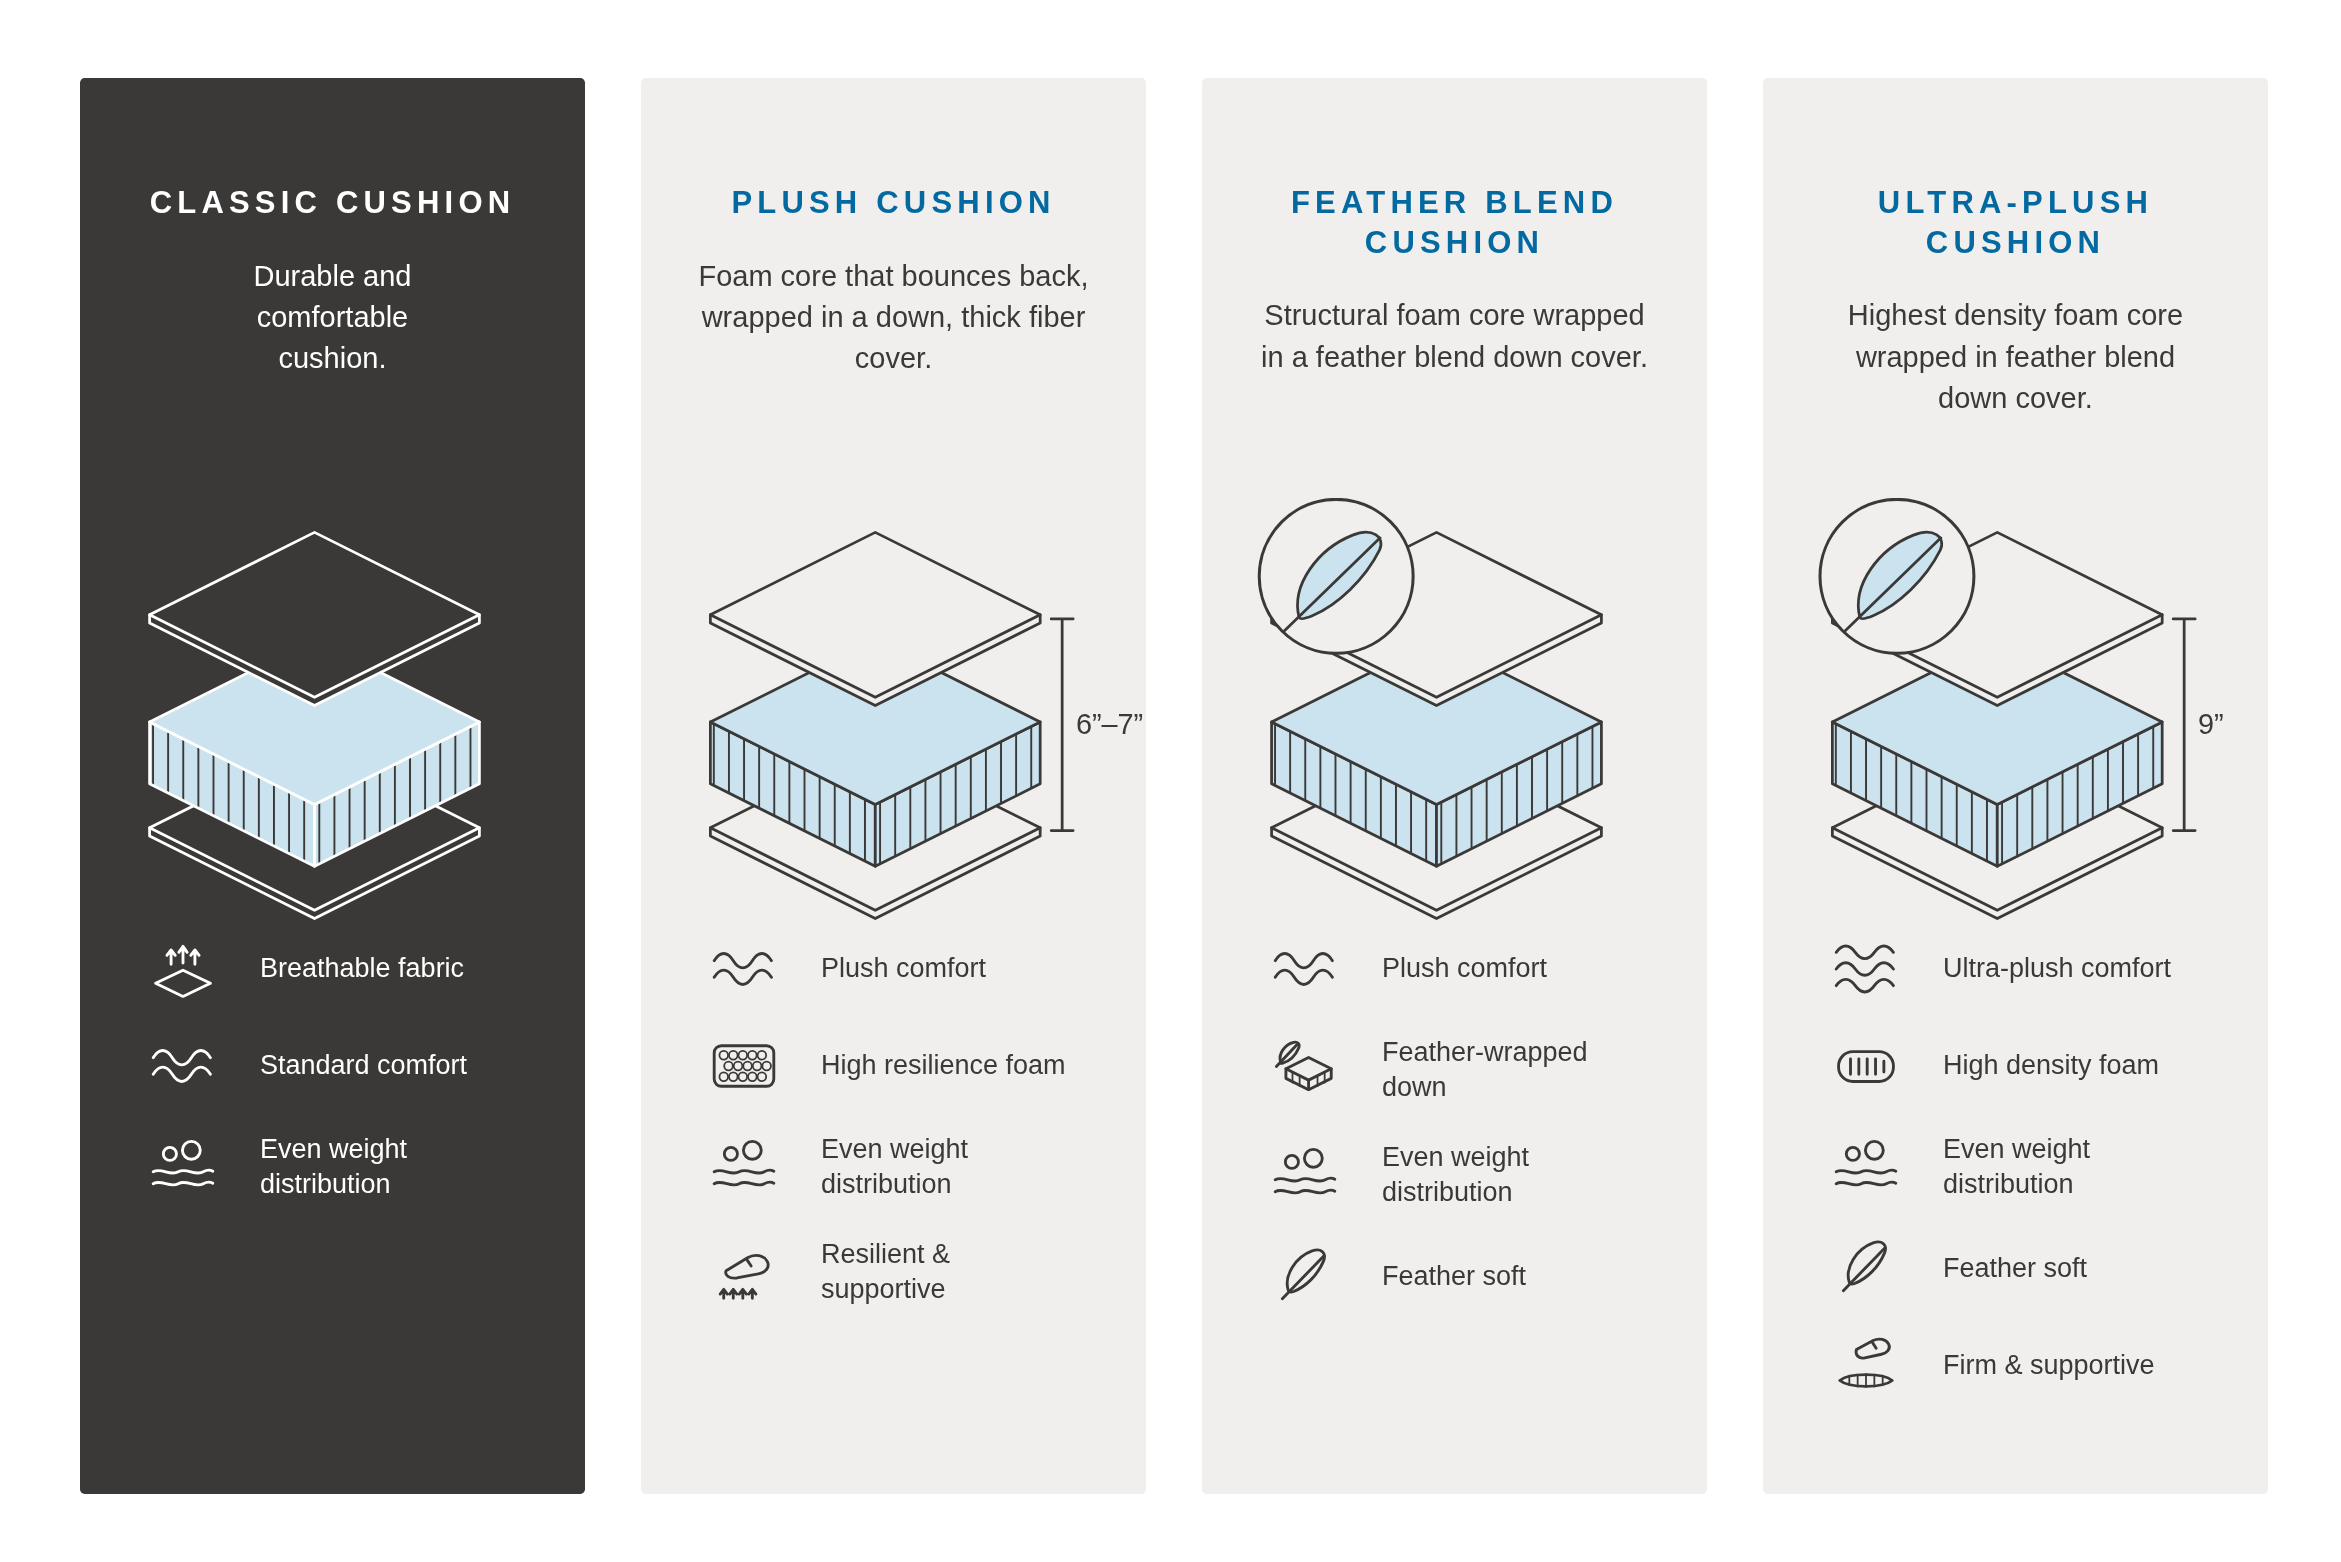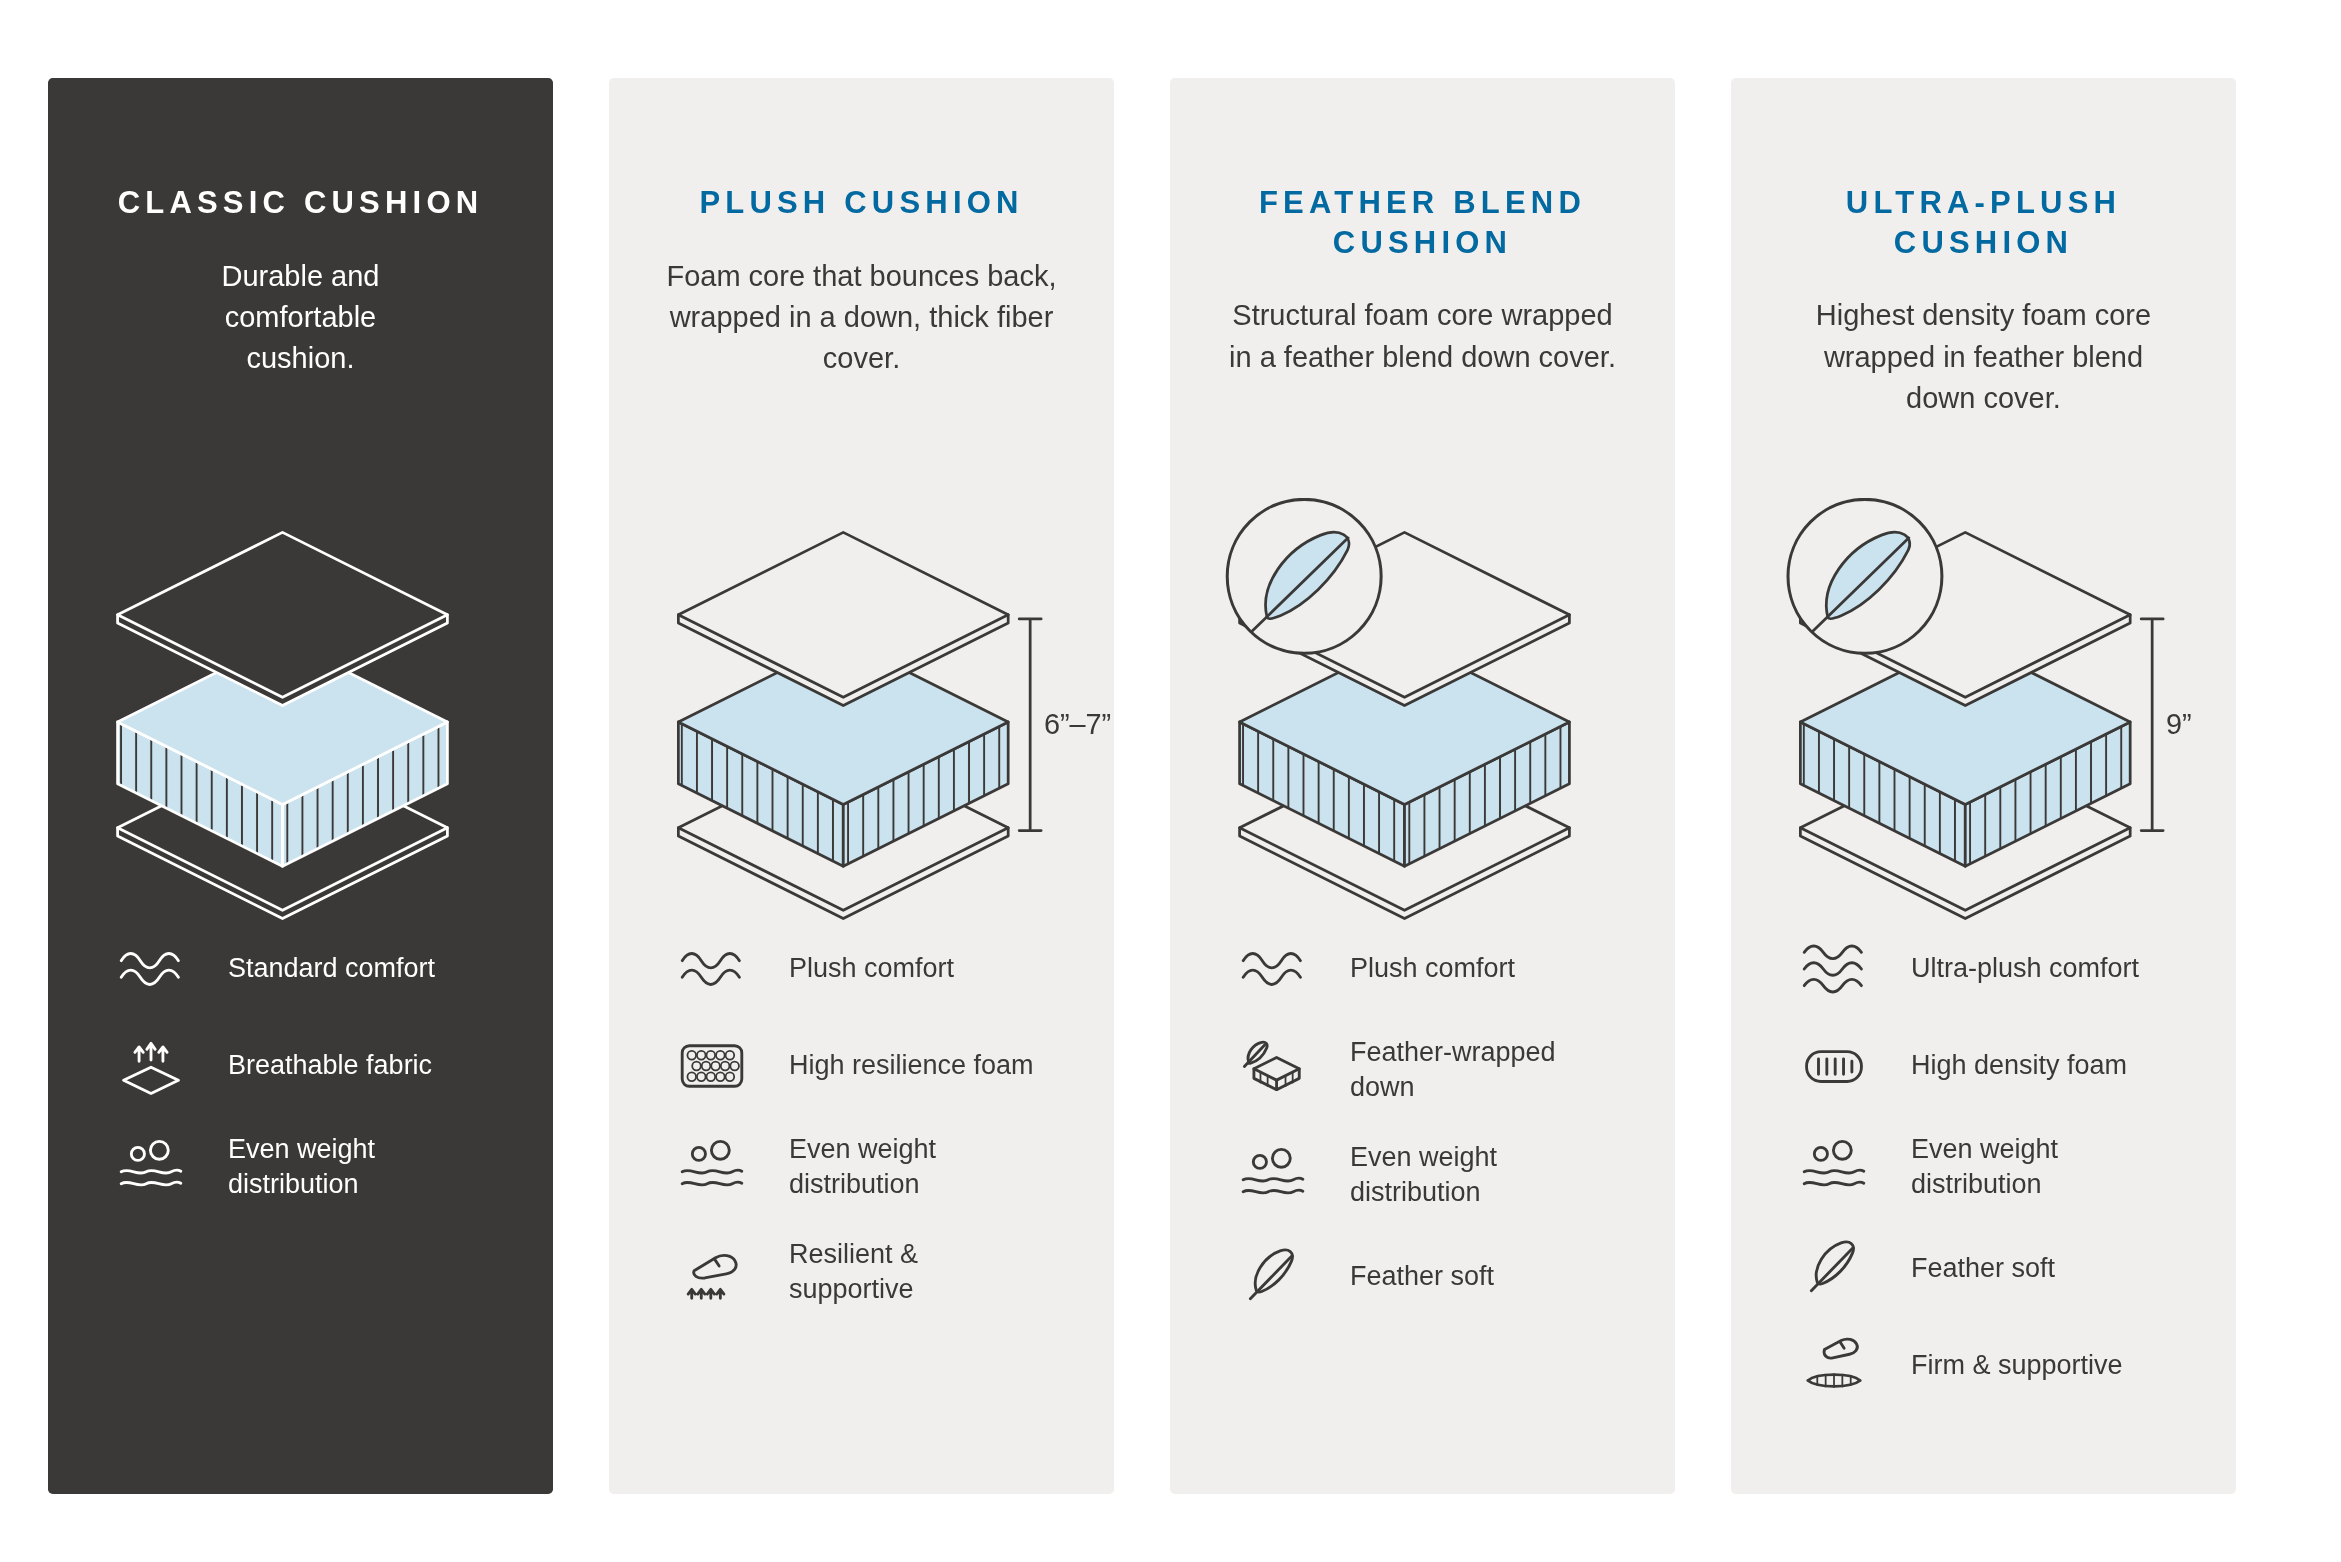--- a/index.html
+++ b/index.html
@@ -6,20 +6,21 @@
   html, body { width: 2342px; height: 1562px; }
   body {
     background: #FFFFFF;
     font-family: "Liberation Sans", sans-serif;
     color: #3A3938;
   }
   .panels {
     display: flex;
     gap: 56px;
     padding: 78px 78px 69px 48px;
+    margin-left: 32px;
   }
   .panel {
     width: 505px;
     min-width: 505px;
     height: 1416px;
     border-radius: 4.7px;
     padding: 105px 35px 0 35px;
     display: flex;
     flex-direction: column;
     align-items: center;
@@ -116,34 +117,34 @@
           <g stroke="#FFFFFF" stroke-width="2" fill="#3B3937">
             <path d="M25 75 L145 15 L265 75 L265 81 L145 141 L25 81 Z"></path>
             <path fill="none" d="M25 75 L145 135 L265 75"></path>
           </g>
         </svg>
       </div>
     <ul class="features">
       <li class="feature">
         <span class="feature-icon">
             <svg viewBox="0 0 56 52" fill="none" stroke="currentColor" stroke-width="2.4" stroke-linecap="round" stroke-linejoin="round">
+              <path d="M5 38 L28 27 L51 38 L28 49 Z"></path>
+              <path d="M18 22 V11 M14.5 14.5 L18 10 L21.5 14.5 M28 21 V8 M24.5 12 L28 7 L31.5 12 M38 22 V11 M34.5 14.5 L38 10 L41.5 14.5"></path>
+            </svg>
+          </span>
+        <span class="feature-label">Breathable fabric</span>
+      </li>
+      <li class="feature">
+        <span class="feature-icon">
+            <svg viewBox="0 0 56 52" fill="none" stroke="currentColor" stroke-width="2.4" stroke-linecap="round" stroke-linejoin="round">
               <path d="M3 19 C8 11 14 11 19 19 C24 27 30 27 35 19 C40 11 46 11 51 19"></path>
               <path d="M3 33 C8 25 14 25 19 33 C24 41 30 41 35 33 C40 25 46 25 51 33"></path>
             </svg>
           </span>
         <span class="feature-label">Standard comfort</span>
-      </li>
-      <li class="feature">
-        <span class="feature-icon">
-            <svg viewBox="0 0 56 52" fill="none" stroke="currentColor" stroke-width="2.4" stroke-linecap="round" stroke-linejoin="round">
-              <path d="M5 38 L28 27 L51 38 L28 49 Z"></path>
-              <path d="M18 22 V11 M14.5 14.5 L18 10 L21.5 14.5 M28 21 V8 M24.5 12 L28 7 L31.5 12 M38 22 V11 M34.5 14.5 L38 10 L41.5 14.5"></path>
-            </svg>
-          </span>
-        <span class="feature-label">Breathable fabric</span>
       </li>
       <li class="feature">
         <span class="feature-icon">
             <svg viewBox="0 0 56 52" fill="none" stroke="currentColor" stroke-width="2.4" stroke-linecap="round" stroke-linejoin="round">
               <circle cx="17" cy="15" r="5.5"></circle>
               <circle cx="35" cy="12" r="7.5"></circle>
               <path d="M3 30 C10 26 17 34 24 30 C31 26 38 34 45 30 C48 28.4 51 28.4 53 29.6"></path>
               <path d="M3 40 C10 36 17 44 24 40 C31 36 38 44 45 40 C48 38.4 51 38.4 53 39.6"></path>
             </svg>
           </span>

